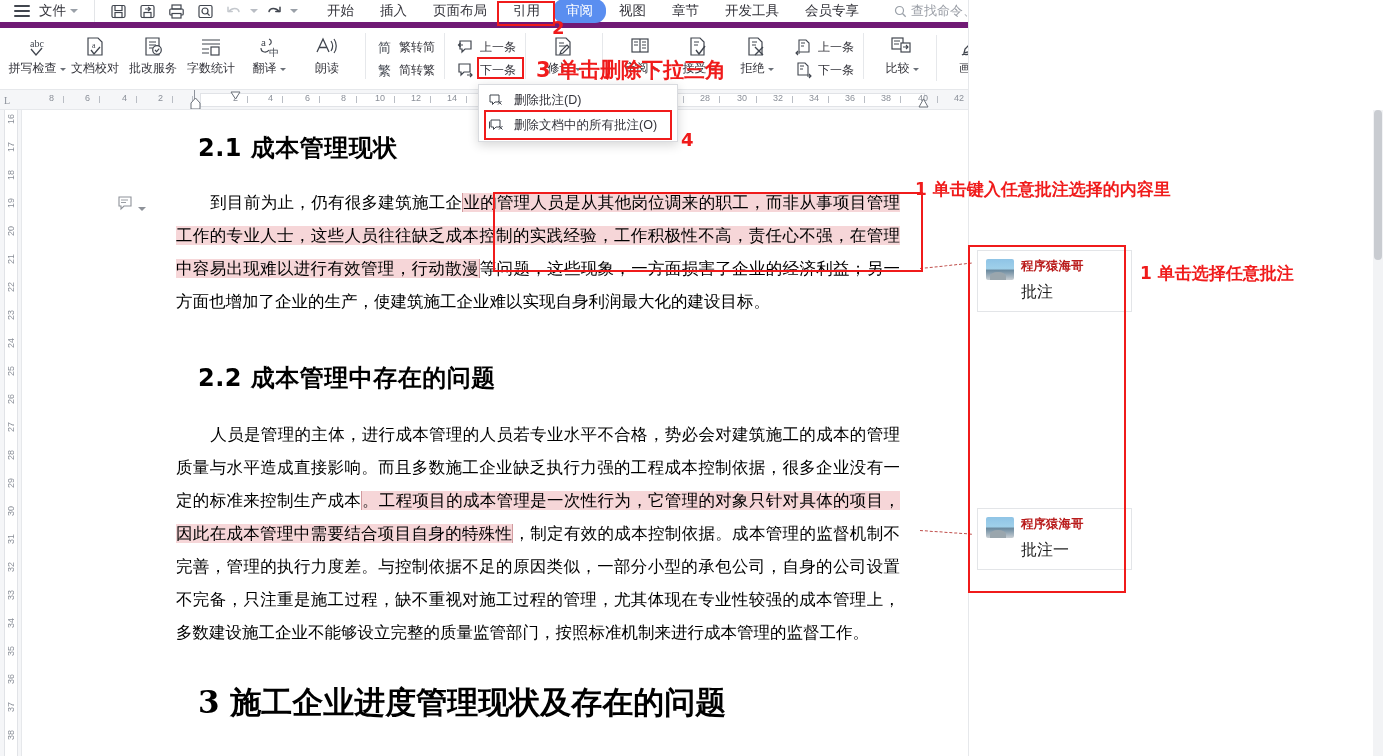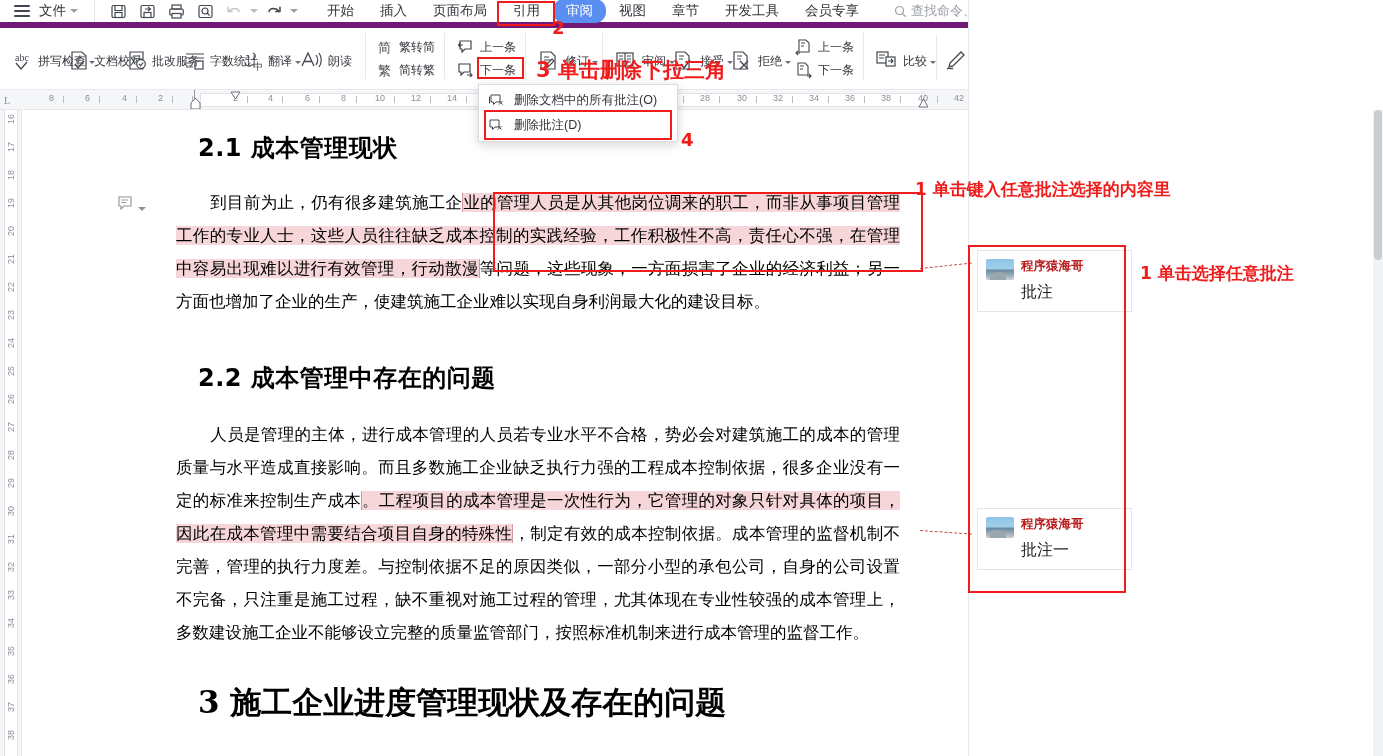--- a/index.html
+++ b/index.html
@@ -48,21 +48,21 @@
     position:relative;
     height:62px;width:100%;
     background:#ffffff;
     display:flex;align-items:flex-start;
     border-bottom:1px solid #e6e8eb;
     padding-left:4px;
   }
   .grp{display:flex;align-items:flex-start;height:60px;padding:2px 4px;}
   .sep{width:1px;height:46px;background:#e6e8eb;margin:5px 5px;}
   .bigbtn{
-    width:58px;height:58px;display:flex;flex-direction:row;align-items:center;justify-content:flex-start;
+    width:58px;height:58px;display:flex;flex-direction:column;align-items:center;justify-content:flex-start;
     font-size:12px;color:#33333a;padding-top:4px;gap:2px;border-radius:3px;
   }
   .bigbtn .lbl{white-space:nowrap;font-size:12px;line-height:13px;}
   .bigbtn .ico{height:26px;display:flex;align-items:center;justify-content:center;}
   .stack2{display:flex;flex-direction:column;justify-content:center;height:58px;gap:1px;padding-top:3px;}
   .smallrow{display:flex;align-items:center;gap:4px;font-size:12px;padding:2px 4px;border-radius:3px;white-space:nowrap;}
   .dropsel{
     width:180px;height:22px;border:1px solid #d3d6da;border-radius:2px;background:#fff;
     display:flex;align-items:center;justify-content:space-between;padding:0 6px;font-size:12px;color:#33333a;
   }
@@ -645,33 +645,33 @@
 
 </div>
 
 <div class="vscroll">
   <div class="thumb"></div>
 </div>
 
 <div class="dropmenu">
   <div class="dmitem">
     <svg width="16" height="14" viewBox="0 0 16 14">
+        <path d="M1 1h9v7H6l-2.5 2.5V8H1z" fill="none" stroke="#41464f" stroke-width="1"></path>
+        <path d="M9 7l3.5 3.5M12.5 7L9 10.5" stroke="#41464f" stroke-width="1"></path>
+      </svg>
+    <span>删除批注(D)</span>
+  </div>
+  <div class="dmitem">
+    <svg width="16" height="14" viewBox="0 0 16 14">
         <path d="M2 1h9v7H7l-2.5 2.5V8H2z" fill="none" stroke="#41464f" stroke-width="1"></path>
         <path d="M0.5 2.5v7" stroke="#41464f" stroke-width="1"></path>
         <path d="M10 7l3.5 3.5M13.5 7L10 10.5" stroke="#41464f" stroke-width="1"></path>
       </svg>
     <span>删除文档中的所有批注(O)</span>
   </div>
-  <div class="dmitem">
-    <svg width="16" height="14" viewBox="0 0 16 14">
-        <path d="M1 1h9v7H6l-2.5 2.5V8H1z" fill="none" stroke="#41464f" stroke-width="1"></path>
-        <path d="M9 7l3.5 3.5M12.5 7L9 10.5" stroke="#41464f" stroke-width="1"></path>
-      </svg>
-    <span>删除批注(D)</span>
-  </div>
 </div>
 
 <div class="annbox" style="left:497px;top:1px;width:58px;height:25px;"></div>
 <div class="annnum" style="left:552px;top:17px;">2</div>
 
 <div class="annbox" style="left:477px;top:57px;width:47px;height:22px;"></div>
 <div class="ann" style="left:536px;top:56px;font-size:21px;">3 单击删除下拉三角</div>
 
 <div class="annbox" style="left:484px;top:110px;width:188px;height:30px;"></div>
 <div class="annnum" style="left:681px;top:129px;">4</div>

